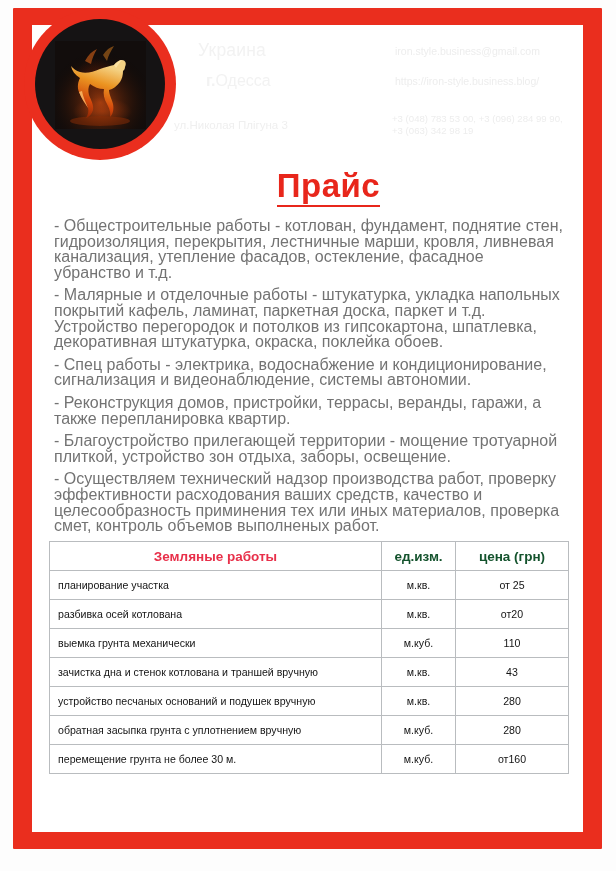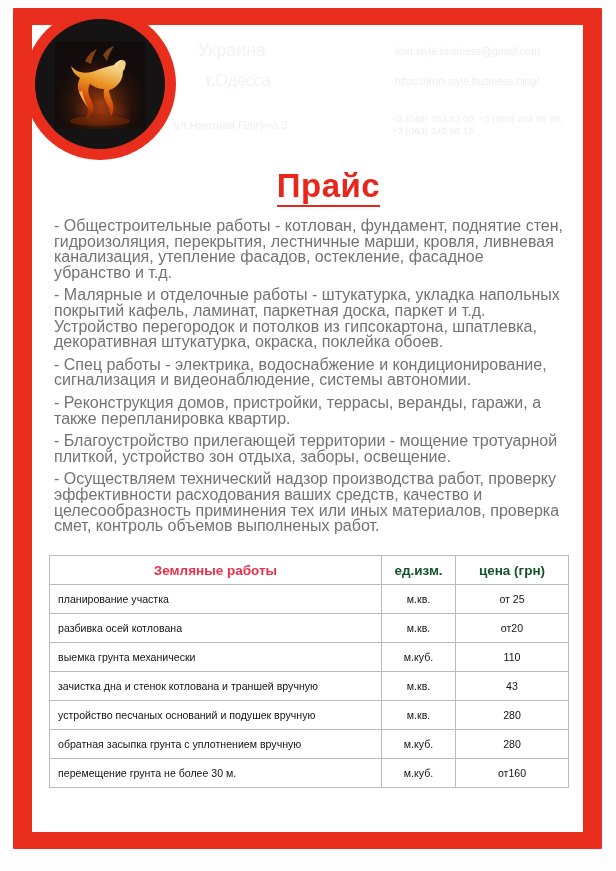--- a/index.html
+++ b/index.html
@@ -179,21 +179,21 @@
     font-size: 16px;
     line-height: 15.6px;
     margin-bottom: 7px;
     text-indent: 0;
   }
 
   
   .price-table {
     position: absolute;
     left: 17px;
-    top: 530px;
+    top: 516px;
     width: 519px;
     border-collapse: collapse;
     table-layout: fixed;
   }
   .price-table td, .price-table th {
     border: 1px solid #b9bcbf;
     box-sizing: border-box;
     padding: 0 8px;
   }
   .price-table thead th {

